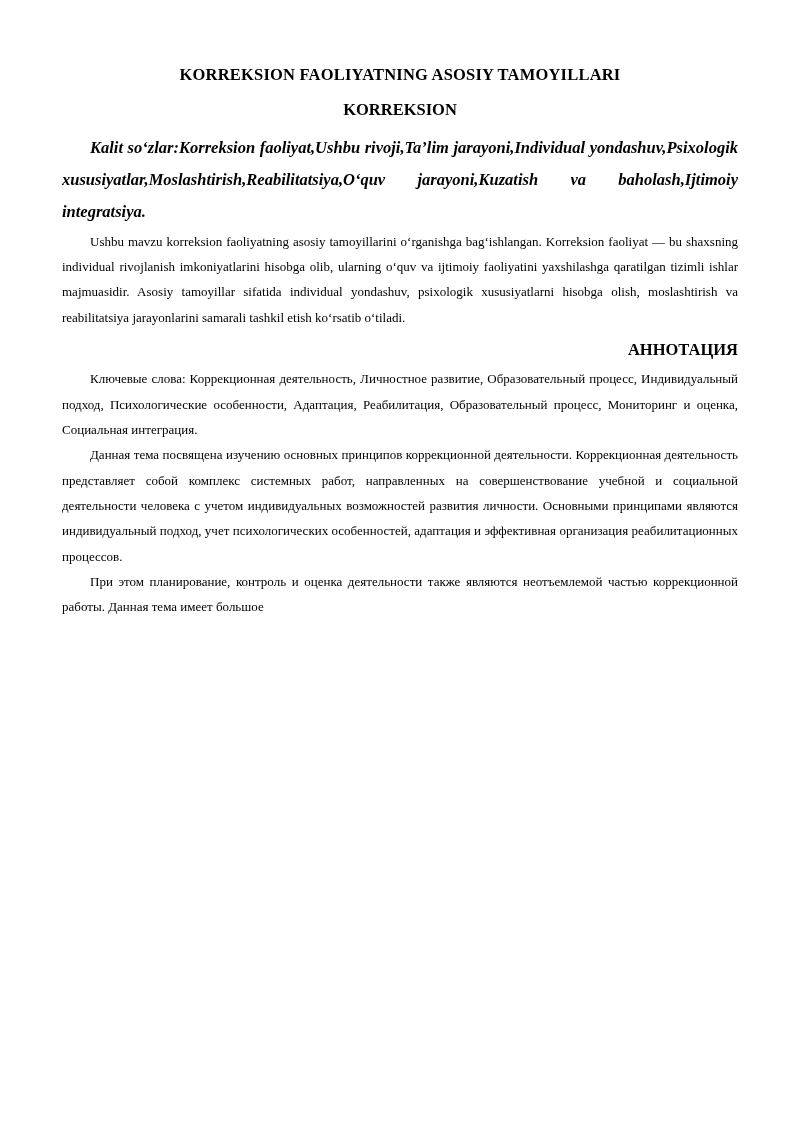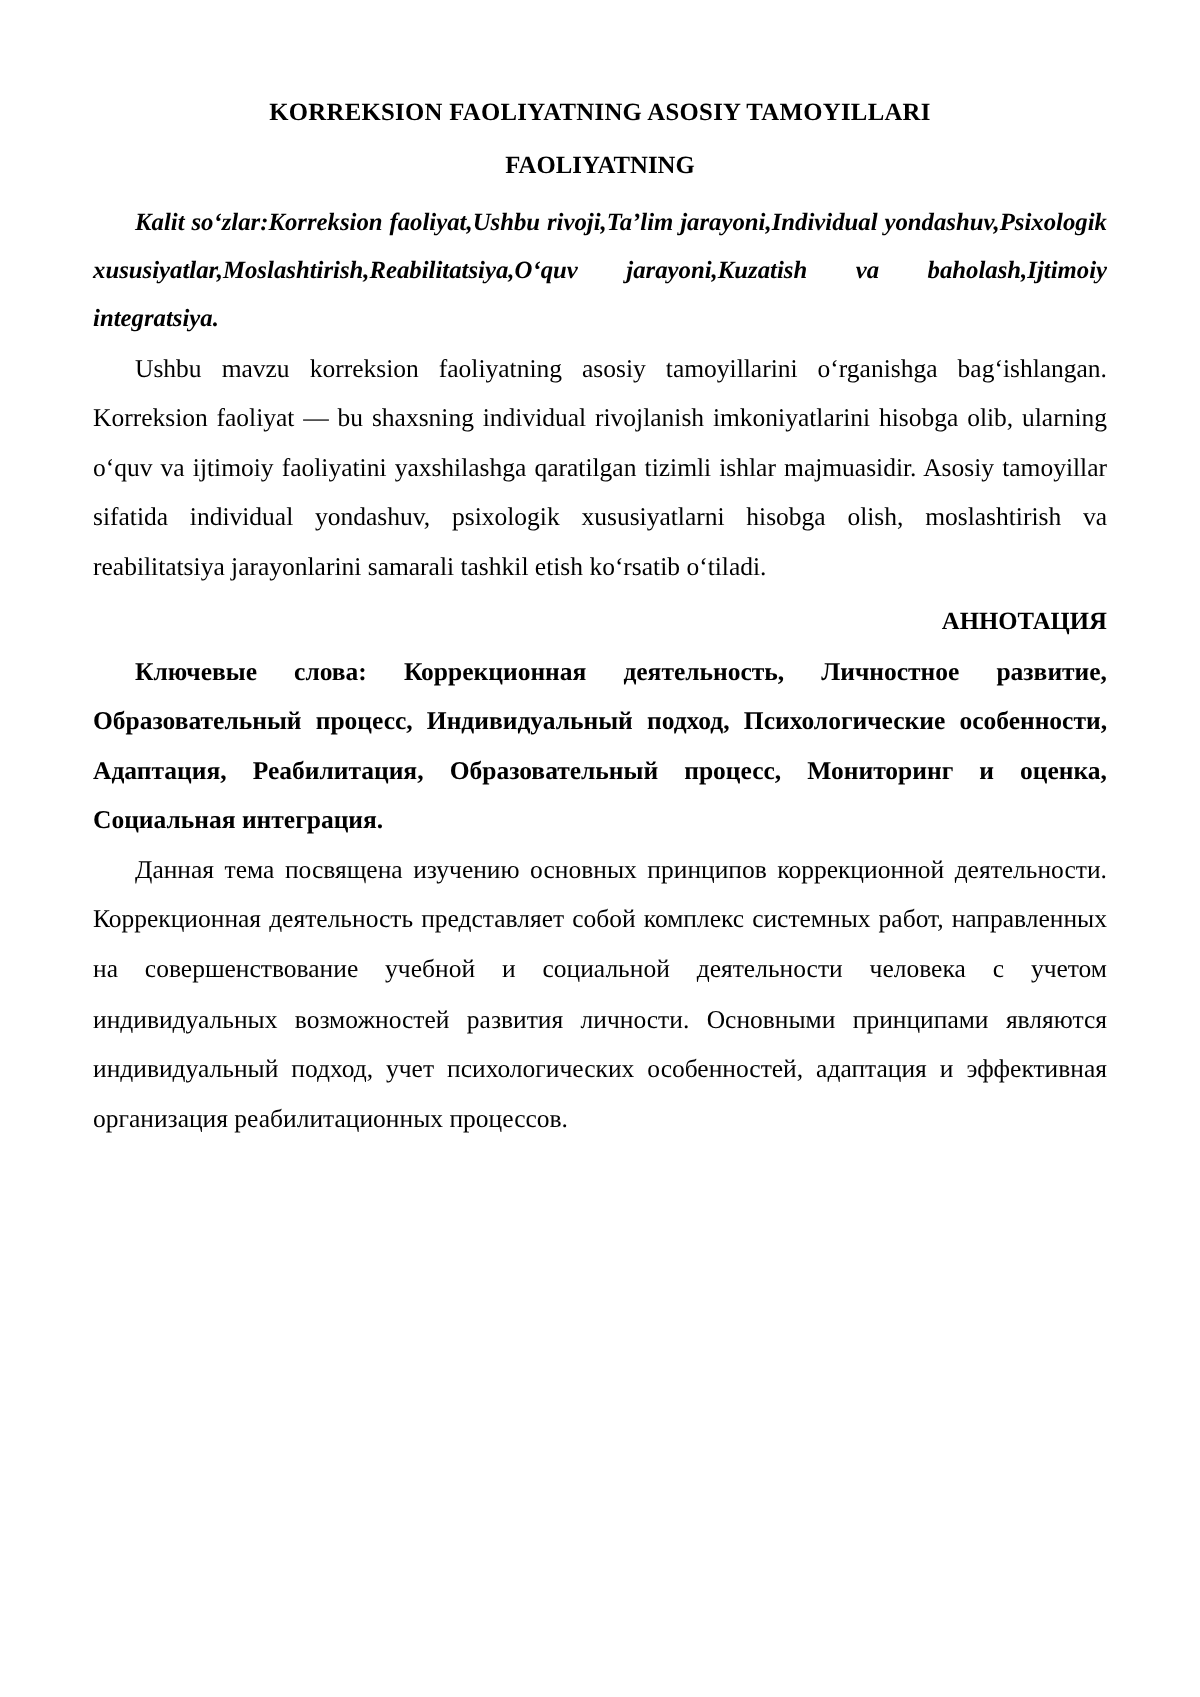--- a/index.html
+++ b/index.html
@@ -39,55 +39,56 @@
     font-weight: bold;
     font-style: italic;
     font-size: 16.5px;
     line-height: 1.95;
     text-align: justify;
     text-align-last: left;
     margin: 10px 0 0 0;
     text-indent: 28px;
   }
   p.body-par {
-    font-size: 17px;
+    font-size: 13px;
     line-height: 1.95;
     text-align: justify;
     text-align-last: left;
     margin: 0;
     text-indent: 28px;
   }
   p.body-par + p.body-par {
     margin-top: 0;
   }
   .section-heading {
     text-align: right;
     font-weight: bold;
     font-size: 16.5px;
     line-height: 1.95;
     margin: 4px 0 0 0;
   }
   p.body-par.bold-par {
-    font-weight: bold;
+    font-weight: normal;
   }
 </style>
 </head>
 <body>
 
 <div class="page">
 
   <h1 class="doc-title">KORREKSION FAOLIYATNING ASOSIY TAMOYILLARI</h1>
 
-  <h2 class="doc-subtitle">FAOLIYATNING</h2>
+  <h2 class="doc-subtitle">KORREKSION</h2>
 
   <p class="keywords">Kalit so‘zlar:Korreksion faoliyat,Ushbu rivoji,Ta’lim jarayoni,Individual yondashuv,Psixologik xususiyatlar,Moslashtirish,Reabilitatsiya,O‘quv jarayoni,Kuzatish va baholash,Ijtimoiy integratsiya.</p>
 
   <p class="body-par">Ushbu mavzu korreksion faoliyatning asosiy tamoyillarini o‘rganishga bag‘ishlangan. Korreksion faoliyat — bu shaxsning individual rivojlanish imkoniyatlarini hisobga olib, ularning o‘quv va ijtimoiy faoliyatini yaxshilashga qaratilgan tizimli ishlar majmuasidir. Asosiy tamoyillar sifatida individual yondashuv, psixologik xususiyatlarni hisobga olish, moslashtirish va reabilitatsiya jarayonlarini samarali tashkil etish ko‘rsatib o‘tiladi.</p>
 
 
   <h2 class="section-heading">АННОТАЦИЯ</h2>
 
   <p class="body-par bold-par">Ключевые слова: Коррекционная деятельность, Личностное развитие, Образовательный процесс, Индивидуальный подход, Психологические особенности, Адаптация, Реабилитация, Образовательный процесс, Мониторинг и оценка, Социальная интеграция.</p>
 
   <p class="body-par">Данная тема посвящена изучению основных принципов коррекционной деятельности. Коррекционная деятельность представляет собой комплекс системных работ, направленных на совершенствование учебной и социальной деятельности человека с учетом индивидуальных возможностей развития личности. Основными принципами являются индивидуальный подход, учет психологических особенностей, адаптация и эффективная организация реабилитационных процессов.</p>
 
+  <p class="body-par">При этом планирование, контроль и оценка деятельности также являются неотъемлемой частью коррекционной работы. Данная тема имеет большое</p>
 
 </div>
 
 </body></html>

